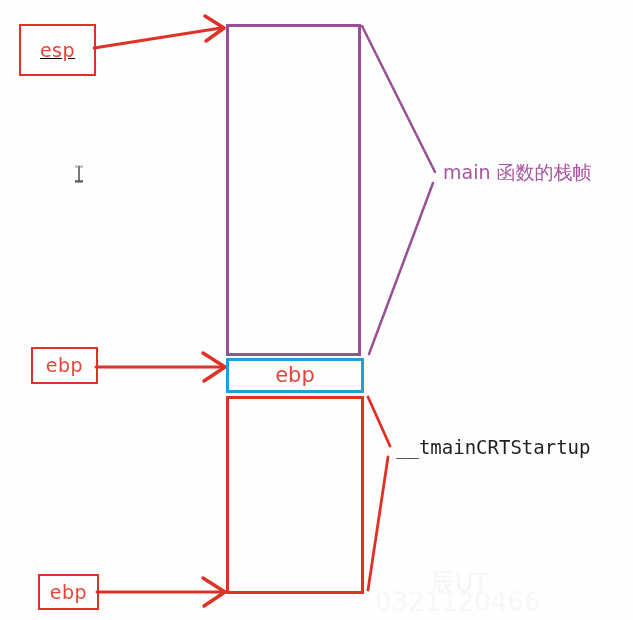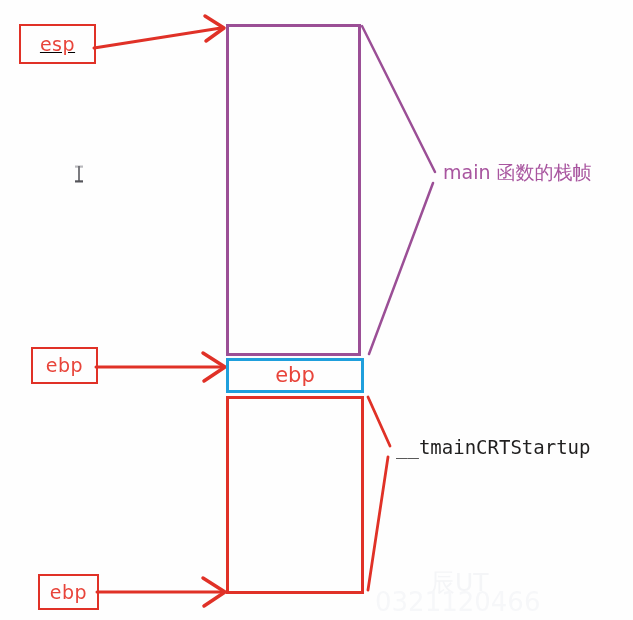--- a/index.html
+++ b/index.html
@@ -34,21 +34,21 @@
     align-items: center;
     justify-content: center;
   }
   .lbl-box-text {
     color: #e8443a;
     font-size: 19px;
     font-family: "DejaVu Sans", "Liberation Sans", sans-serif;
     line-height: 1;
     letter-spacing: 0.5px;
   }
-  #esp-box   { left: 19px;  top: 24px;  width: 77px; height: 40px; text-decoration: underline; }
+  #esp-box   { left: 19px;  top: 24px;  width: 77px; height: 52px; text-decoration: underline; }
   #ebp-box-1 { left: 31px;  top: 347px; width: 67px; height: 37px; }
   #ebp-box-2 { left: 38px;  top: 574px; width: 61px; height: 36px; }
 
   #main-frame-rect {
     position: absolute;
     left: 226px; top: 24px;
     width: 135px; height: 332px;
     box-sizing: border-box;
     border: 3px solid #9b4f96;
     background: transparent;

